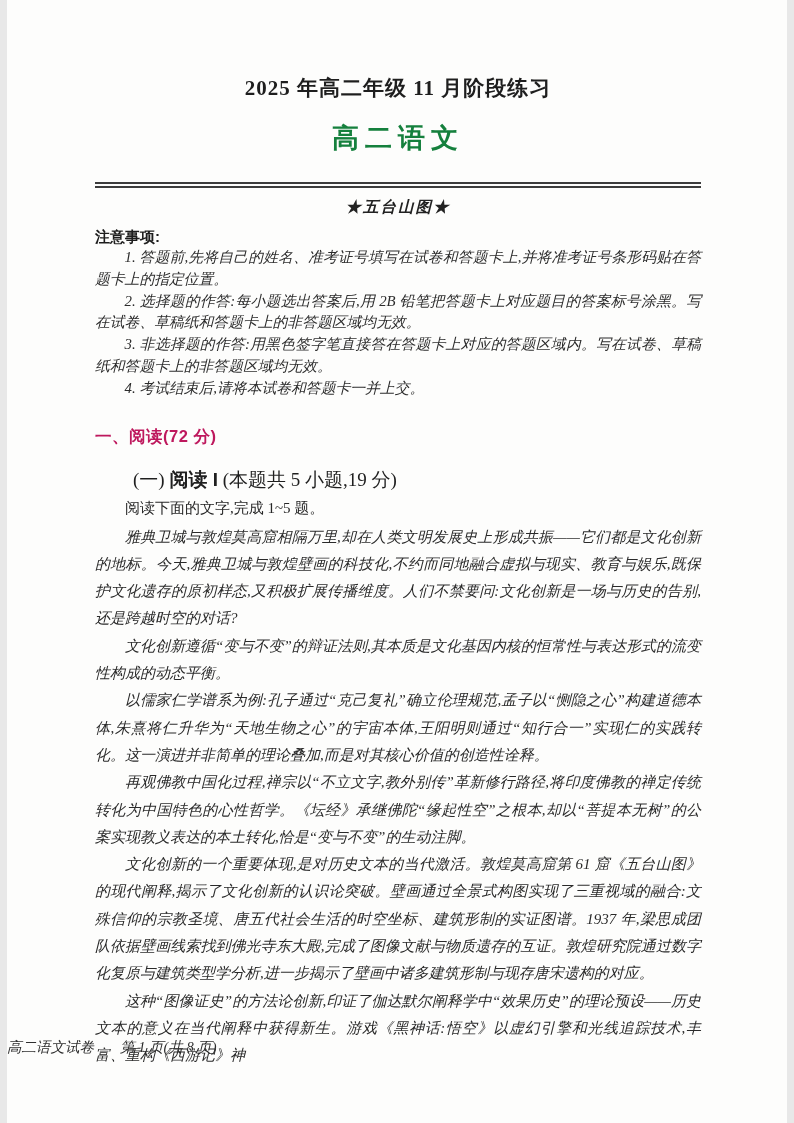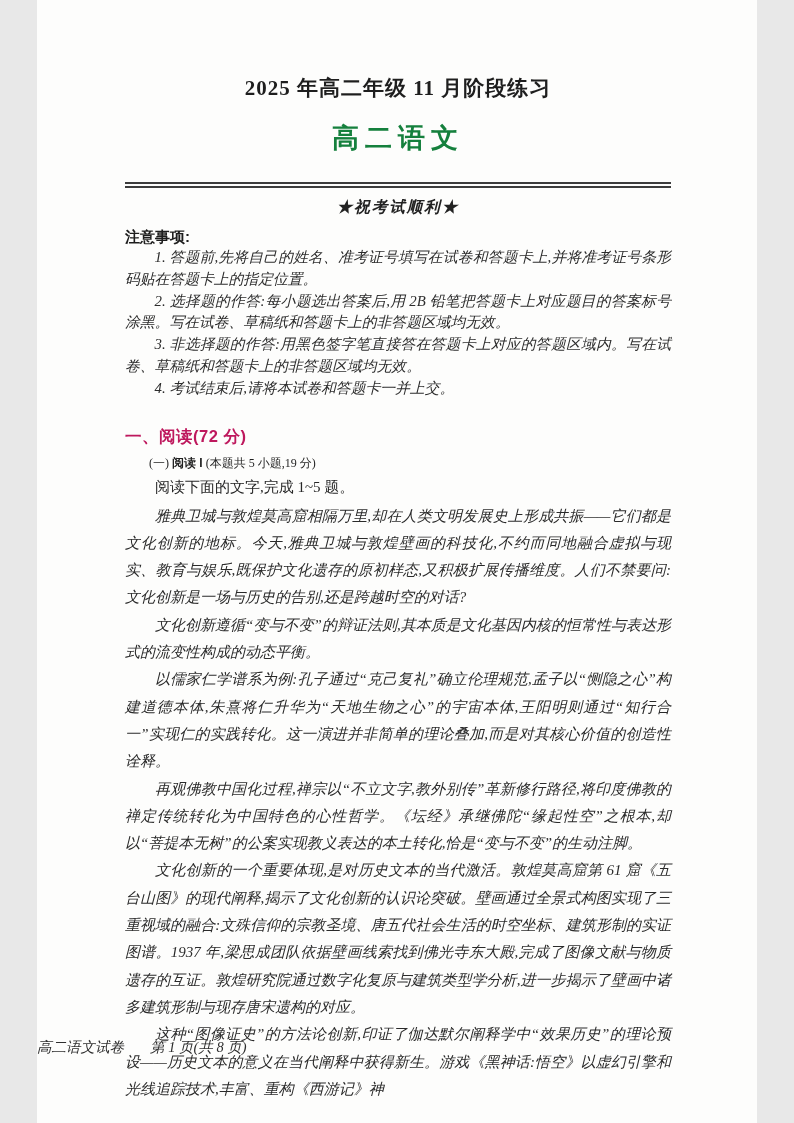--- a/index.html
+++ b/index.html
@@ -1,20 +1,20 @@
 <!DOCTYPE html>
 <html><head>
 <meta charset="utf-8">
 <style>
   * { margin: 0; padding: 0; box-sizing: border-box; }
   html, body { background: #e8e8e8; }
   body { font-family: "Liberation Serif", serif; }
   .page {
     position: relative;
-    width: 720px;
+    width: 780px;
     height: 1123px;
     margin: 0 auto;
     background: #fdfdfc;
     color: #262626;
     padding: 70px 86px 0 88px;
     overflow: hidden;
   }
   .exam-title {
     text-align: center;
     font-family: "Liberation Serif", serif;
@@ -73,22 +73,22 @@
   }
   .section-heading {
     margin-top: 26px;
     font-family: "Liberation Sans", sans-serif;
     font-size: 16.5px;
     font-weight: 700;
     color: #be185d;
     letter-spacing: 0.5px;
   }
   .subsection-heading {
-    margin-top: 7px;
-    font-size: 12px;
+    margin-top: 19px;
+    font-size: 19px;
     text-indent: 2em;
     color: #1f1f1f;
   }
   .subsection-heading .sub-title { font-weight: 700; font-family: "Liberation Sans", sans-serif; }
   .instruction {
     margin-top: 6px;
     font-size: 15px;
     text-indent: 2em;
     color: #262626;
   }
@@ -114,21 +114,21 @@
 </head>
 <body>
 
 <div class="page">
 
   <h1 class="exam-title">2025 年高二年级 11 月阶段练习</h1>
   <h2 class="exam-subtitle">高二语文</h2>
 
   <div class="double-rule"></div>
 
-  <p class="exam-wish">★祝考试顺利★</p>
+  <p class="exam-wish">★五台山图★</p>
 
   <div class="notice">
     <p class="notice-heading">注意事项:</p>
     <p class="notice-item">1. 答题前,先将自己的姓名、准考证号填写在试卷和答题卡上,并将准考证号条形码贴在答题卡上的指定位置。</p>
     <p class="notice-item">2. 选择题的作答:每小题选出答案后,用 2B 铅笔把答题卡上对应题目的答案标号涂黑。写在试卷、草稿纸和答题卡上的非答题区域均无效。</p>
     <p class="notice-item">3. 非选择题的作答:用黑色签字笔直接答在答题卡上对应的答题区域内。写在试卷、草稿纸和答题卡上的非答题区域均无效。</p>
     <p class="notice-item">4. 考试结束后,请将本试卷和答题卡一并上交。</p>
   </div>
 
   <div class="reading-section">

